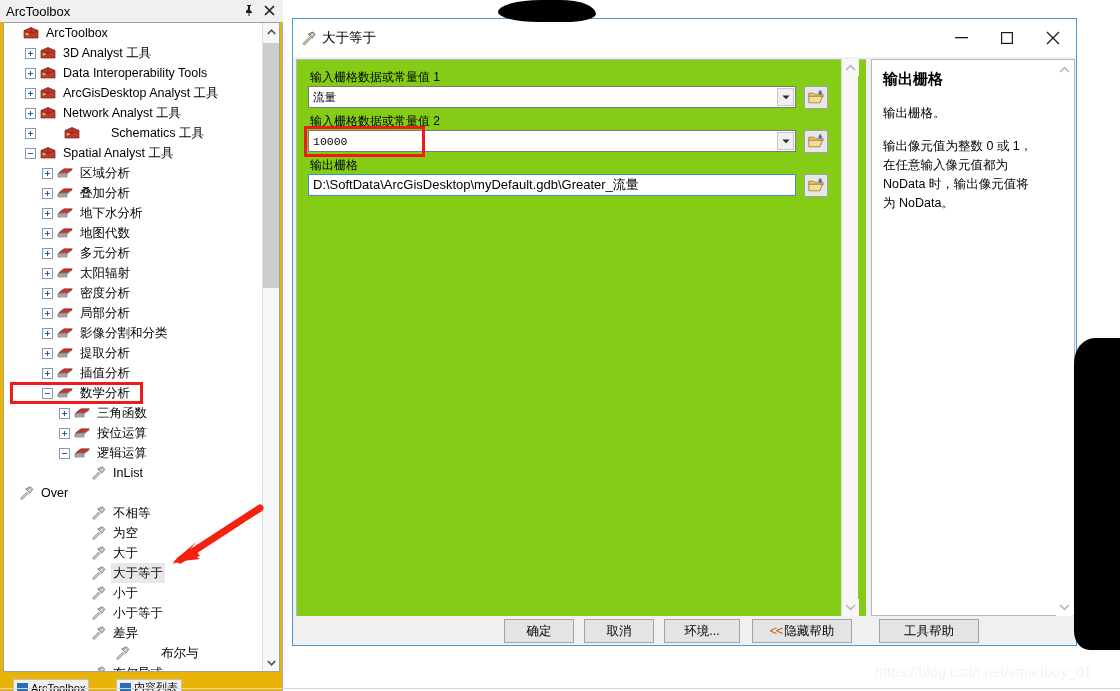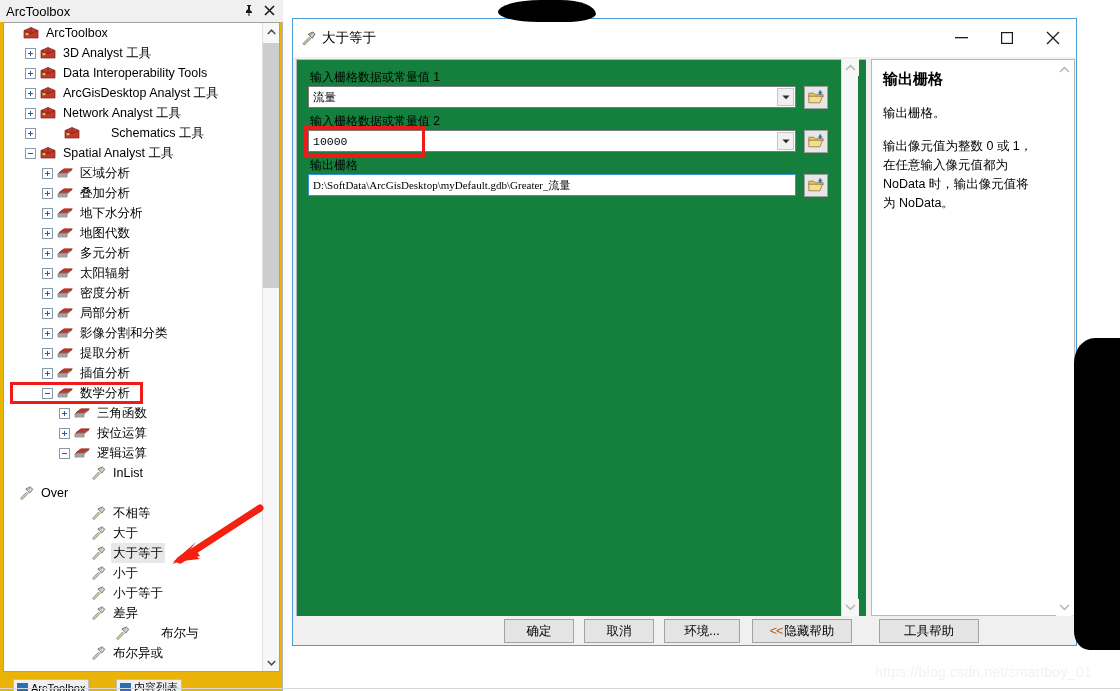--- a/index.html
+++ b/index.html
@@ -114,21 +114,21 @@
   #win-max { right: 46px; }
   #win-close { right: 0px; }
 
   #gp-body {
     position: absolute; left: 0; top: 38px; width: 783px; height: 562px;
   }
 
   
   #form-panel {
     position: absolute; left: 3px; top: 2px; width: 570px; height: 557px;
-    background: #15803d;
+    background: #84cc16;
     border-top: 1px solid #b8b8b8;
     border-left: 1px solid #b8b8b8;
   }
   #form-inner { position: absolute; left: 11px; top: 10px; width: 520px; }
   .fld-label {
     font-size: 12px; color: #000; margin: 0 0 2px 2px; white-space: nowrap;
     line-height: 14px;
   }
   .fld-row { display: flex; align-items: flex-start; margin-bottom: 5px; position: relative; }
   .combo {
@@ -145,22 +145,22 @@
     position: absolute; right: 1px; top: 1px; width: 17px; height: 18px;
     background: #f0f0f0; border: 1px solid #c7c7c7;
     display: flex; align-items: center; justify-content: center;
   }
   .textbox {
     position: relative; height: 22px; background: #ffffff;
     border: 1px solid #3c8fd0; display: flex; align-items: center;
     width: 490px;
   }
   .textbox .val {
-    font-family: Liberation Serif, serif;
-    font-size: 11px; color: #000; padding-left: 4px; white-space: nowrap; text-align: center;
+    font-family: Liberation Sans, sans-serif;
+    font-size: 13px; color: #000; padding-left: 4px; white-space: nowrap; text-align: center;
   }
   .browse-btn {
     width: 24px; height: 23px; margin-left: 8px; background: #e7e7e7;
     border: 1px solid #a0a0a0; display: flex; align-items: center;
     justify-content: center; flex: 0 0 auto; cursor: default;
   }
   .redbox {
     position: absolute; border: 3px solid #ef1b1b; pointer-events: none;
   }
 
@@ -481,20 +481,29 @@
             <span class="lbl">Over</span>
           </div>
           <div class="tree-row" style="padding-left: 72px;">
             <span class="expander-spacer"></span>
             <svg class="ico" width="15" height="14" viewBox="0 0 15 14">
     <path d="M1.6 12.2 L7.6 6.2 L9.0 7.6 L3.0 13.6 z" fill="#ded2ae" stroke="#6b6150" stroke-width="0.7"></path>
     <path d="M6.9 2.9 L11.3 0.9 L13.8 3.3 L10.8 7.0 L8.5 4.8 z" fill="#cfcfcf" stroke="#4a4a4a" stroke-width="0.7"></path>
     <path d="M8.6 3.9 L11.1 2.1" stroke="#9a9a9a" stroke-width="0.6"></path>
   </svg>
             <span class="lbl">不相等</span>
+          </div>
+          <div class="tree-row" style="padding-left: 72px;">
+            <span class="expander-spacer"></span>
+            <svg class="ico" width="15" height="14" viewBox="0 0 15 14">
+    <path d="M1.6 12.2 L7.6 6.2 L9.0 7.6 L3.0 13.6 z" fill="#ded2ae" stroke="#6b6150" stroke-width="0.7"></path>
+    <path d="M6.9 2.9 L11.3 0.9 L13.8 3.3 L10.8 7.0 L8.5 4.8 z" fill="#cfcfcf" stroke="#4a4a4a" stroke-width="0.7"></path>
+    <path d="M8.6 3.9 L11.1 2.1" stroke="#9a9a9a" stroke-width="0.6"></path>
+  </svg>
+            <span class="lbl">为空</span>
           </div>
           <div class="tree-row" style="padding-left: 72px;">
             <span class="expander-spacer"></span>
             <svg class="ico" width="15" height="14" viewBox="0 0 15 14">
     <path d="M1.6 12.2 L7.6 6.2 L9.0 7.6 L3.0 13.6 z" fill="#ded2ae" stroke="#6b6150" stroke-width="0.7"></path>
     <path d="M6.9 2.9 L11.3 0.9 L13.8 3.3 L10.8 7.0 L8.5 4.8 z" fill="#cfcfcf" stroke="#4a4a4a" stroke-width="0.7"></path>
     <path d="M8.6 3.9 L11.1 2.1" stroke="#9a9a9a" stroke-width="0.6"></path>
   </svg>
             <span class="lbl">大于</span>
           </div>

